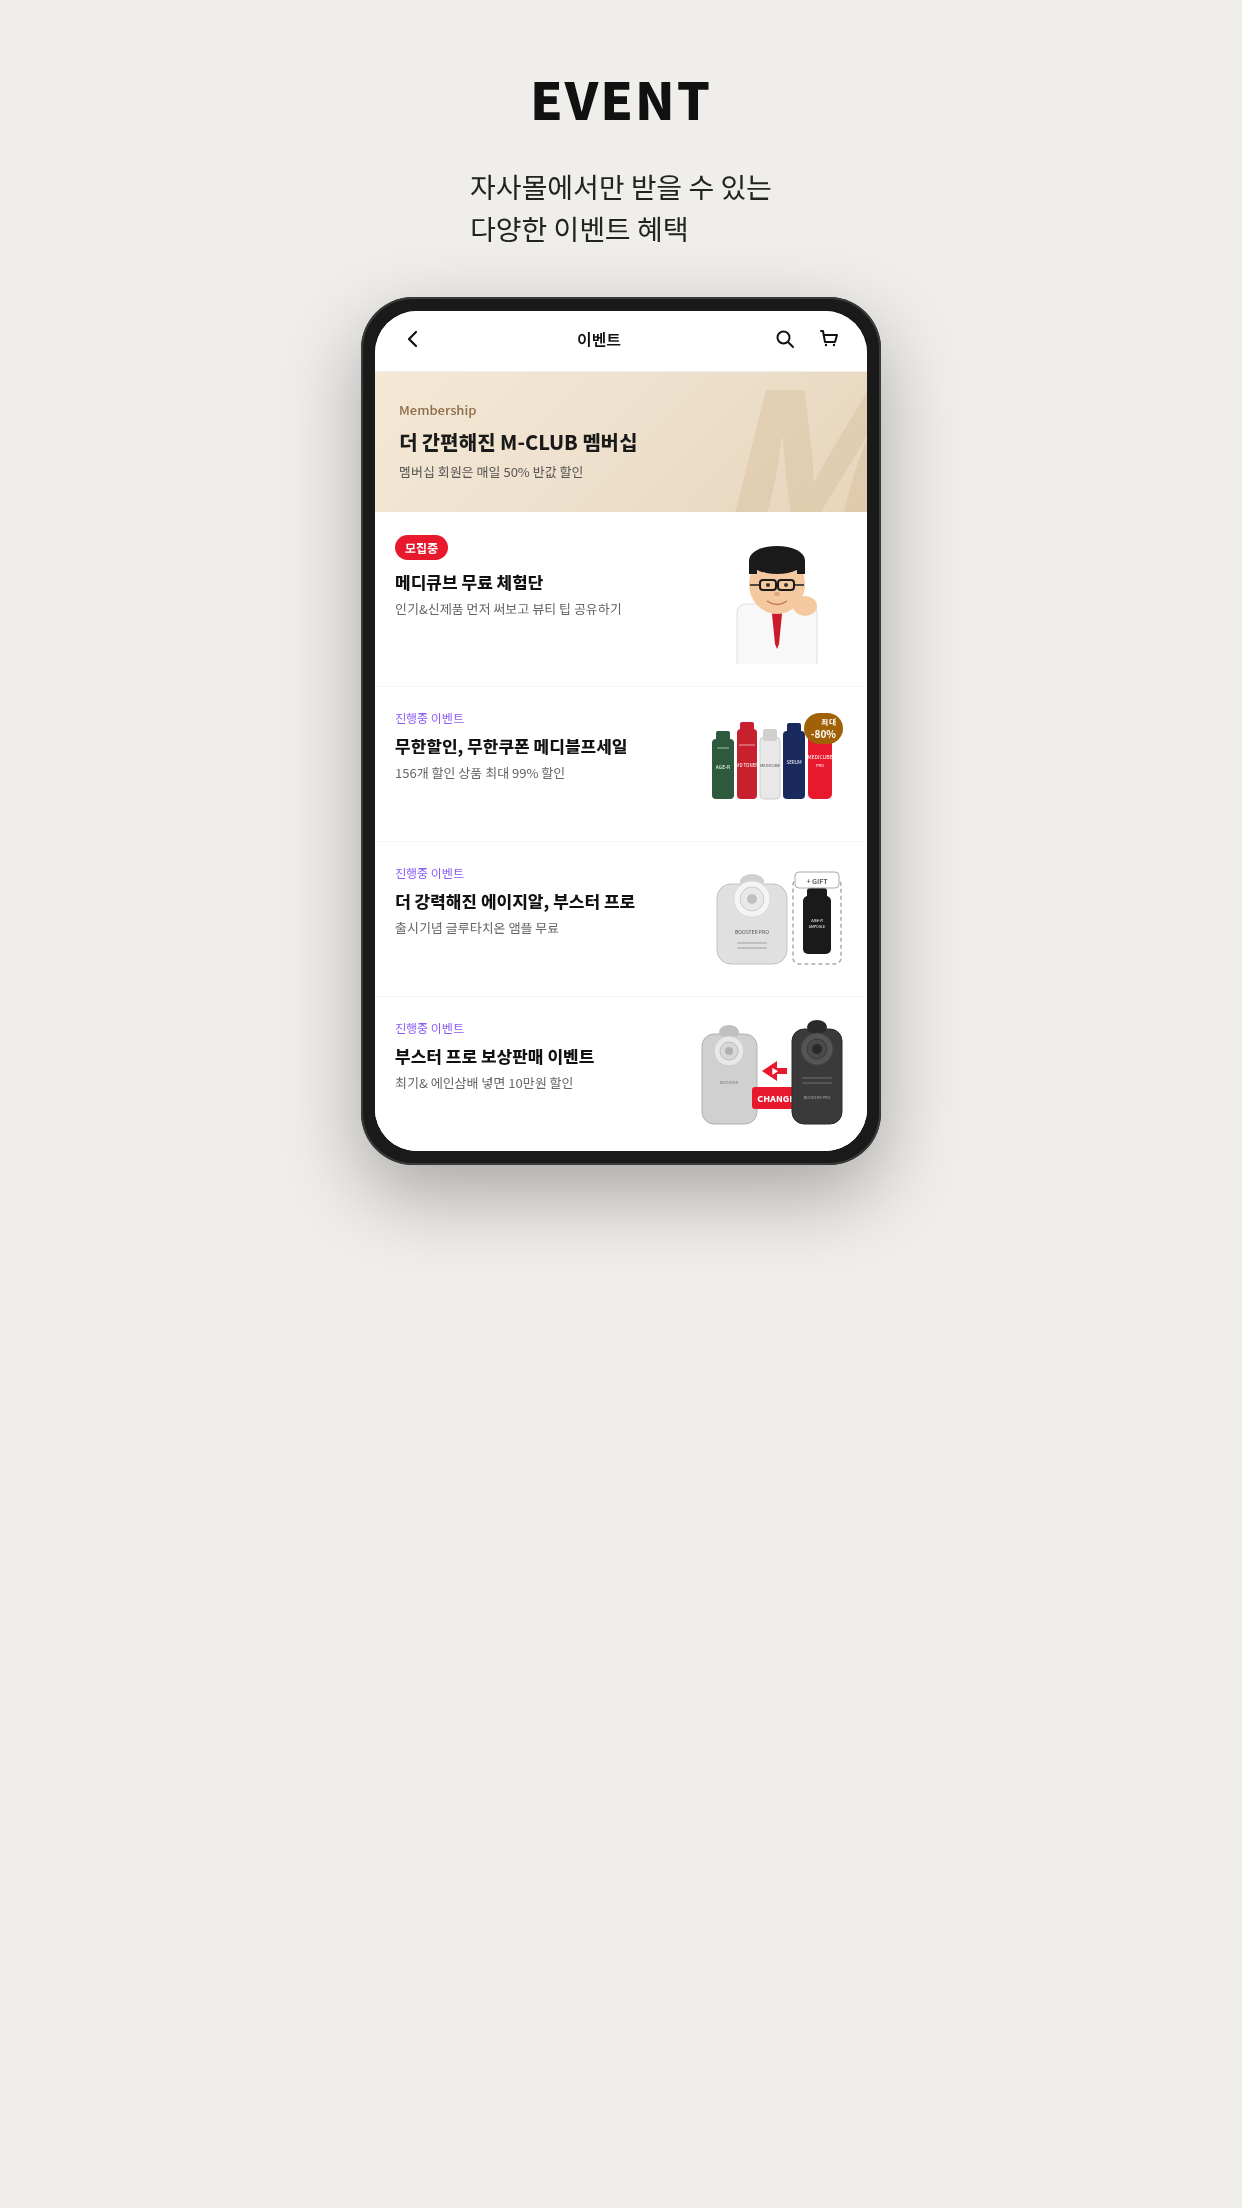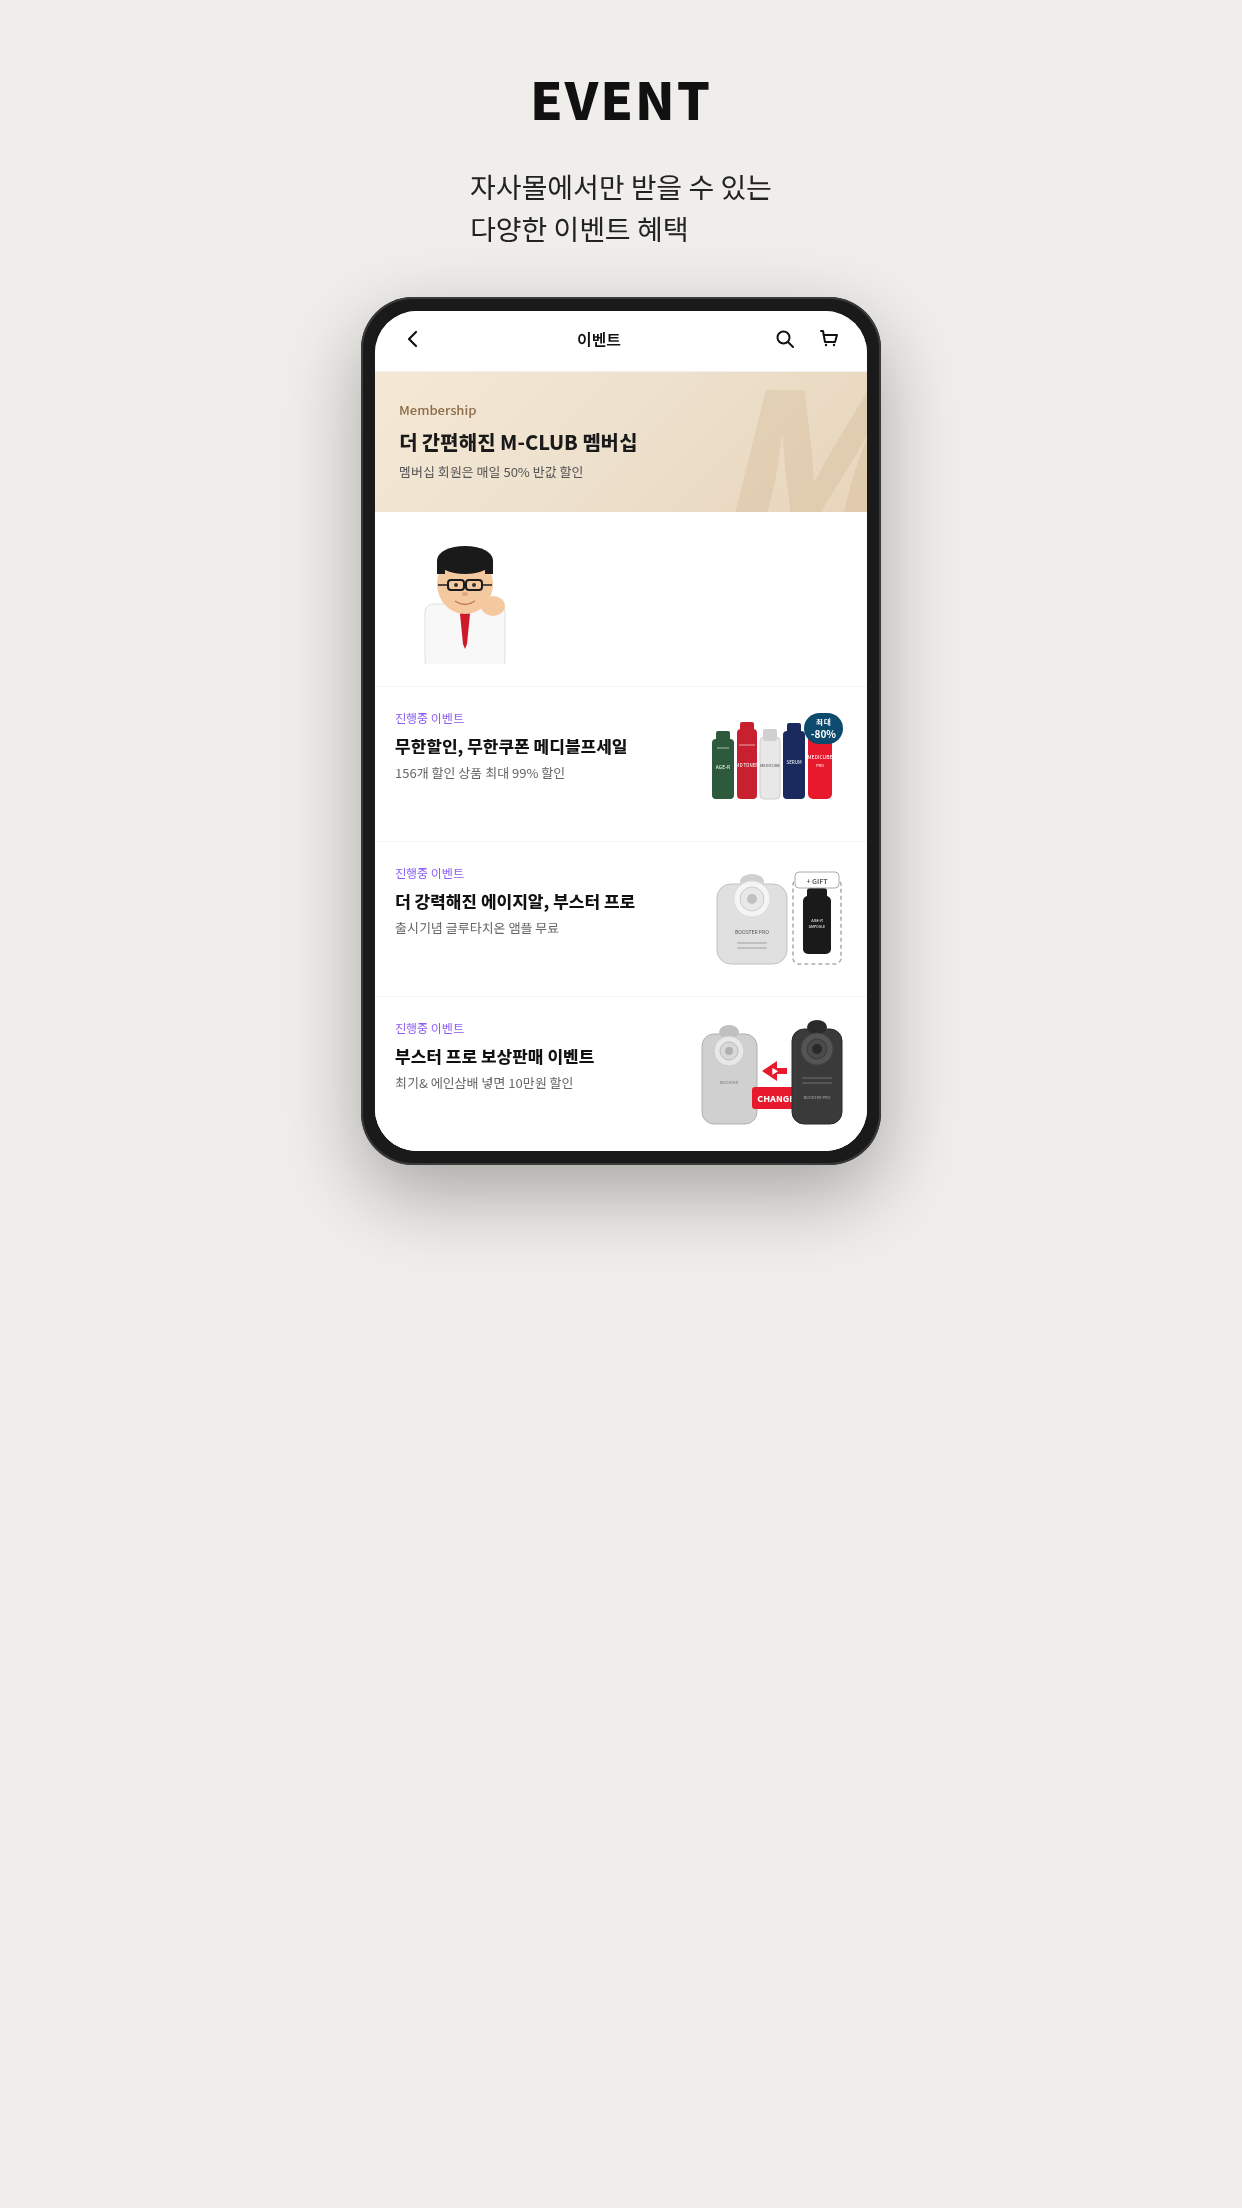--- a/index.html
+++ b/index.html
@@ -200,27 +200,27 @@
       width: 140px;
       height: 110px;
       flex-shrink: 0;
       position: relative;
     }
 
     .discount-badge {
       position: absolute;
       top: 4px;
       right: 4px;
-      background: #0c4a6e;
+      background: #a16207;
       color: #fff;
       font-size: 10px;
       font-weight: 700;
       padding: 4px 7px;
       border-radius: 20px;
-      text-align: center;
+      text-align: right;
       line-height: 1.3;
       z-index: 2;
     }
 
     .discount-badge .max {
       font-size: 8px;
     }
 
     
     .gift-image {
@@ -282,20 +282,25 @@
     <div class="scroll-content">
 
       <div class="membership-banner">
         <div class="membership-bg-letter">M</div>
         <div class="membership-label">Membership</div>
         <div class="membership-title">더 간편해진 M-CLUB 멤버십</div>
         <div class="membership-desc">멤버십 회원은 매일 50% 반값 할인</div>
       </div>
 
       <div class="event-item">
+        <div class="event-item-content">
+          <div class="event-badge">모집중</div>
+          <div class="event-title">메디큐브 무료 체험단</div>
+          <div class="event-desc">인기&amp;신제품 먼저 써보고 뷰티 팁 공유하기</div>
+        </div>
 
         <div class="reviewer-image">
           <svg viewBox="0 0 130 130" width="130" height="130" class="person-svg">
 
             <rect x="25" y="70" width="80" height="65" rx="8" fill="#f8f8f8" stroke="#e0e0e0" stroke-width="1"></rect>
 
             <polygon points="65,75 60,80 63,110 65,115 67,110 70,80" fill="#cc1a2a"></polygon>
 
             <ellipse cx="65" cy="50" rx="28" ry="30" fill="#f5c9a0"></ellipse>
 

